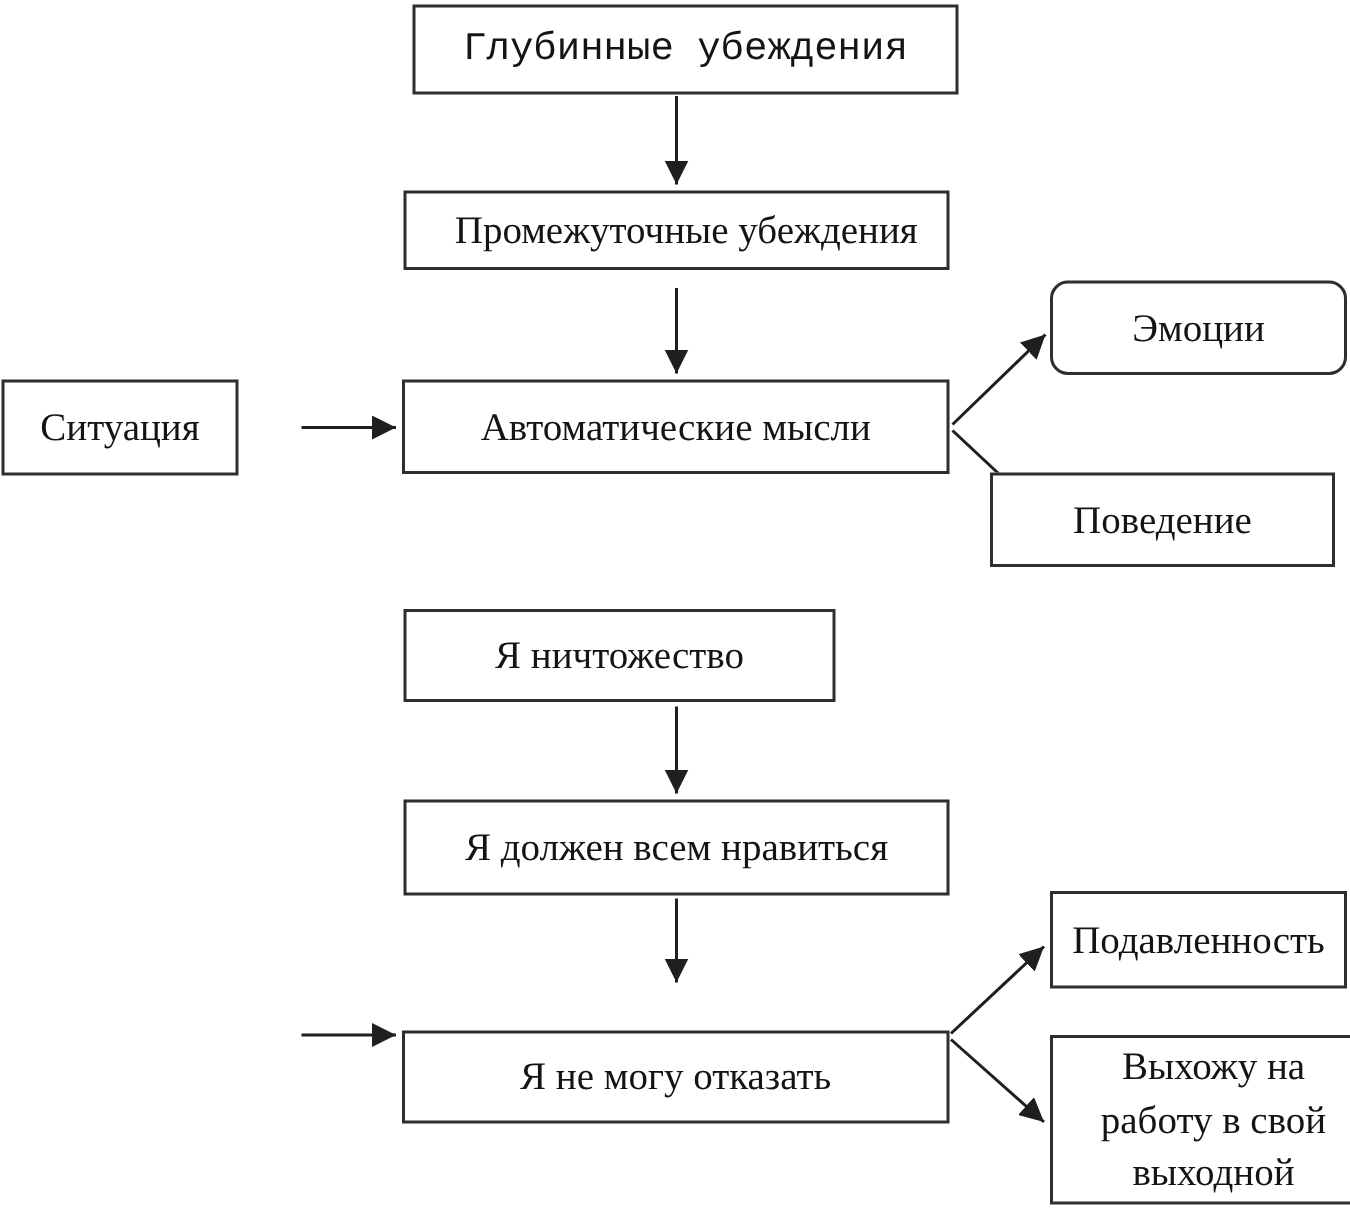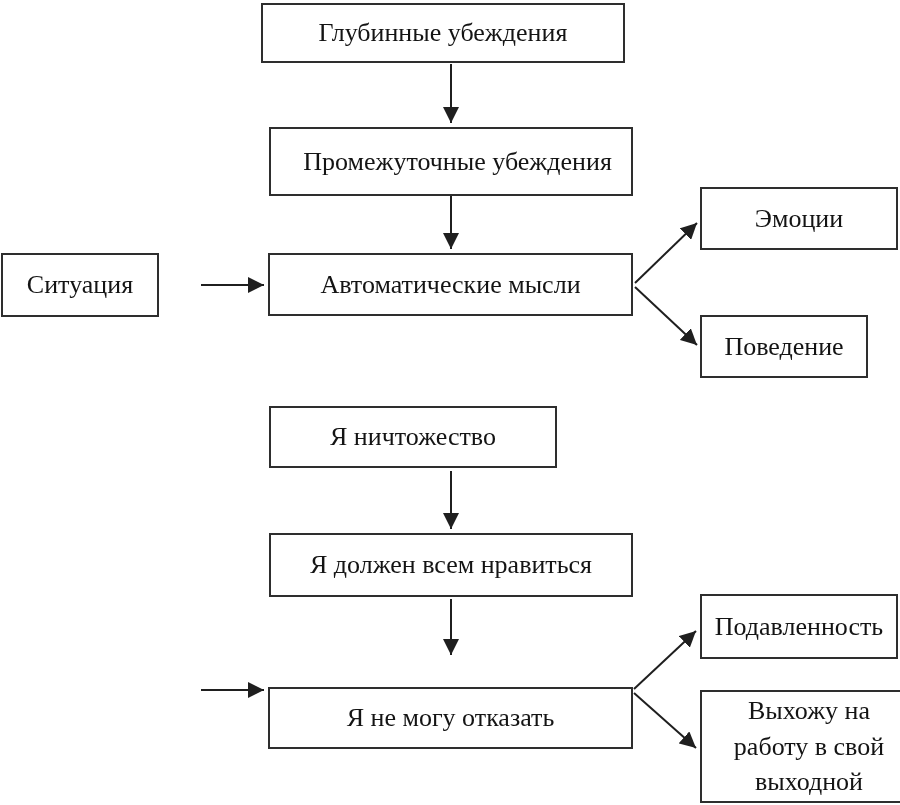--- a/index.html
+++ b/index.html
@@ -50,31 +50,31 @@
       <line x1="635" y1="283" x2="697" y2="223" marker-end="url(#ah)"></line>
       <line x1="635" y1="287" x2="697" y2="345" marker-end="url(#ah)"></line>
       <line x1="451" y1="471" x2="451" y2="529" marker-end="url(#ah)"></line>
       <line x1="451" y1="599" x2="451" y2="655" marker-end="url(#ah)"></line>
       <line x1="201" y1="690" x2="264" y2="690" marker-end="url(#ah)"></line>
       <line x1="634" y1="689" x2="696" y2="631" marker-end="url(#ah)"></line>
       <line x1="634" y1="693" x2="696" y2="748" marker-end="url(#ah)"></line>
     </g>
   </svg>
 
-  <div class="box" style="left:261px; top:3px;   width:364px; height:60px;">Глубинные убеждения</div>
+  <div class="box" style="left:275px; top:3px;   width:364px; height:60px;font-family:Liberation Mono, monospace;">Глубинные убеждения</div>
 
-  <div class="box" style="left:269px; top:127px; width:364px; height:69px;padding-left:16px;">Промежуточные убеждения</div>
+  <div class="box" style="left:269px; top:127px; width:364px; height:53px;padding-left:16px;">Промежуточные убеждения</div>
 
   <div class="box" style="left:1px;   top:253px; width:158px; height:64px;">Ситуация</div>
 
   <div class="box" style="left:268px; top:253px; width:365px; height:63px;">Автоматические мысли</div>
 
-  <div class="box" style="left:700px; top:187px; width:198px; height:63px;">Эмоции</div>
+  <div class="box" style="left:700px; top:187px; width:198px; height:63px;border-radius:12px;">Эмоции</div>
 
-  <div class="box" style="left:700px; top:315px; width:168px; height:63px;">Поведение</div>
+  <div class="box" style="left:660px; top:315px; width:230px; height:63px;">Поведение</div>
 
   <div class="box" style="left:269px; top:406px; width:288px; height:62px;">Я ничтожество</div>
 
   <div class="box" style="left:269px; top:533px; width:364px; height:64px;">Я должен всем нравиться</div>
 
 
   <div class="box" style="left:268px; top:659px; width:365px; height:62px;margin-top:28px;">Я не могу отказать</div>
 
   <div class="box" style="left:700px; top:594px; width:198px; height:65px;">Подавленность</div>
 

